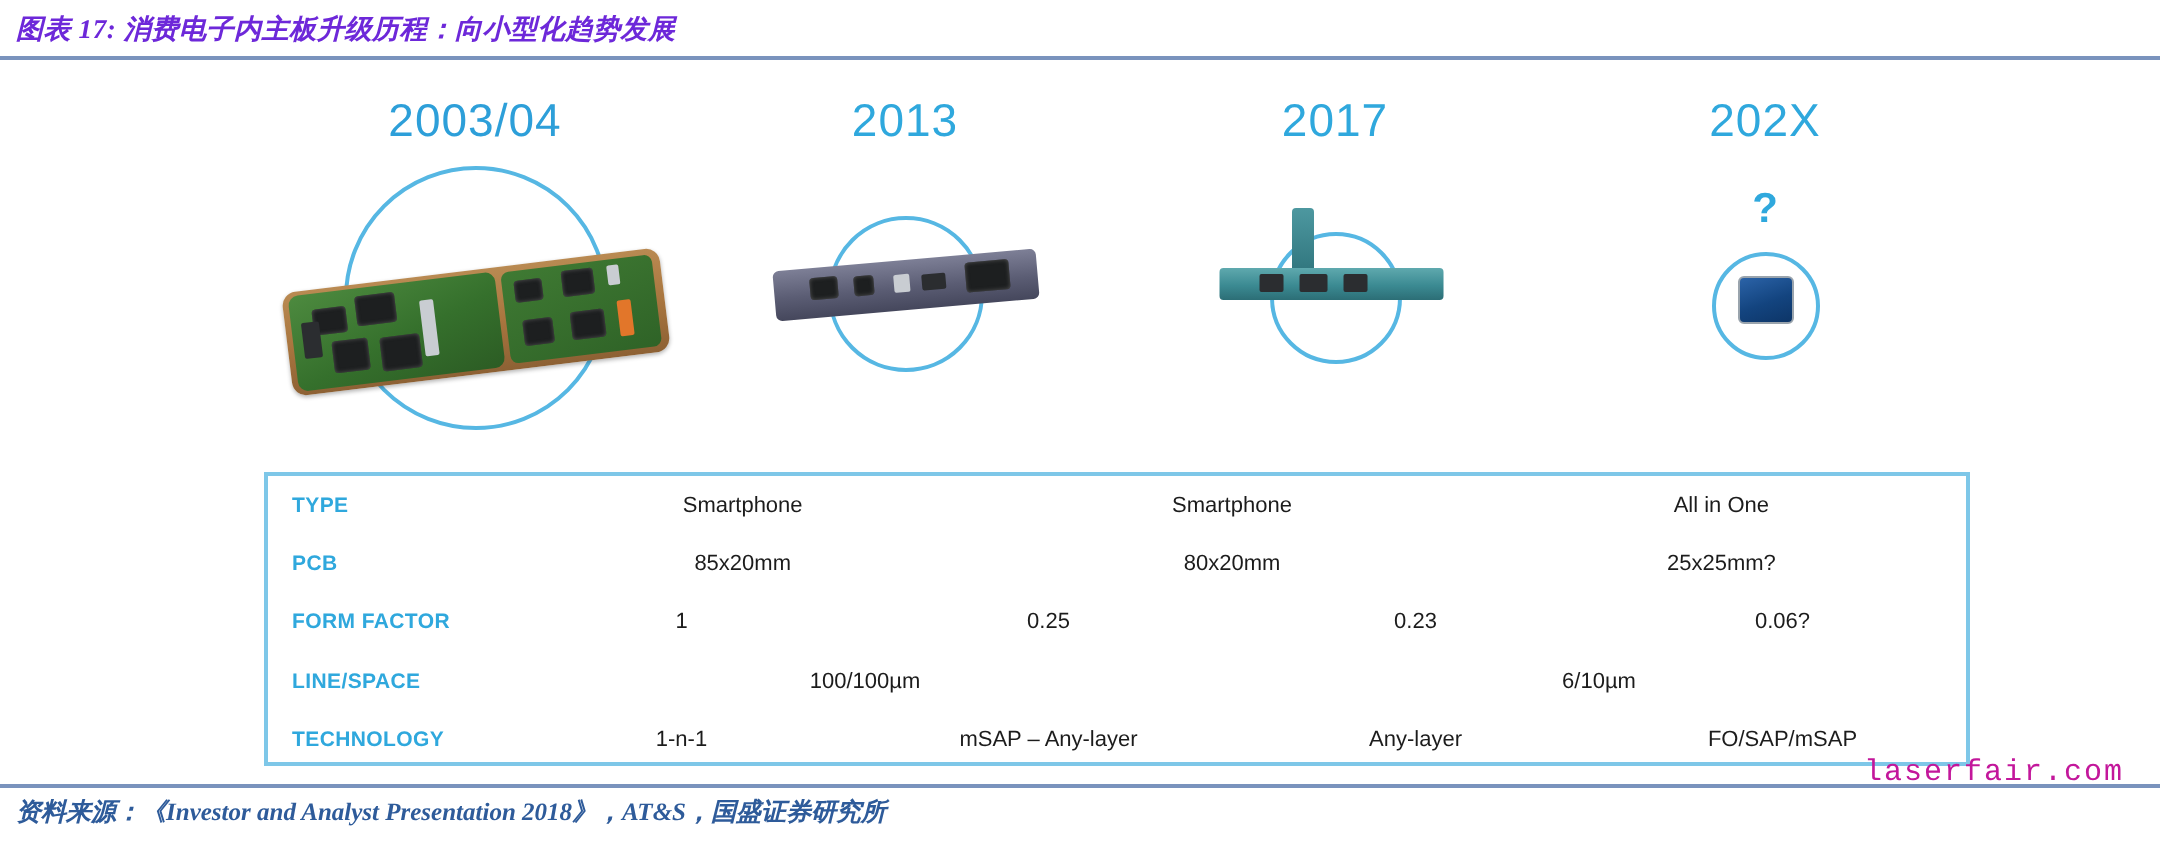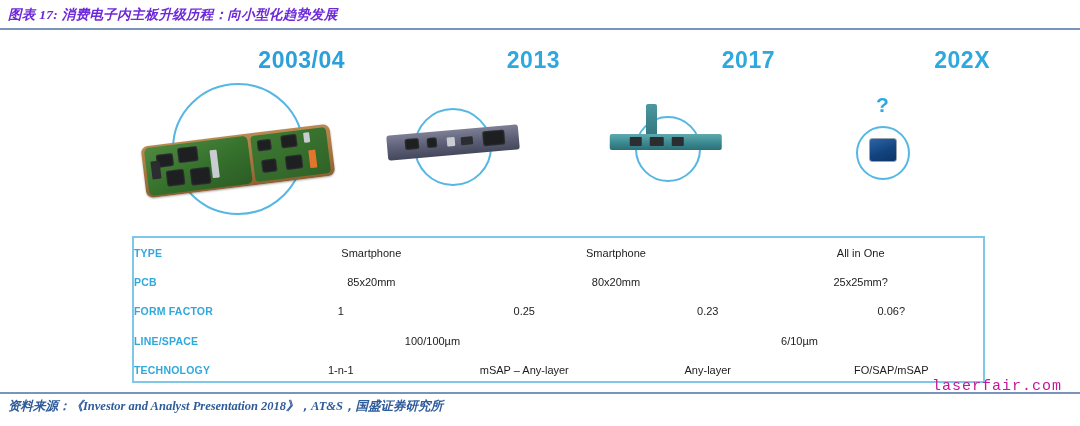--- a/index.html
+++ b/index.html
@@ -23,22 +23,22 @@
     position:absolute;left:0;top:28px;width:1080px;height:2px;
     background:#7a93bd;
   }
 
   
   .years{
     position:absolute;left:130px;top:47px;width:860px;height:30px;
     display:flex;
   }
   .year{
-    flex:1;text-align:right;
-    font-size:23px;font-weight:bold;color:#2fa8dd;
+    flex:1;text-align:center;
+    font-size:23px;font-weight:normal;color:#2fa8dd;
     letter-spacing:.5px;
   }
   .year.first{color:#2d9fd9;}
 
   
   .figures{
     position:absolute;left:130px;top:78px;width:860px;height:150px;
     display:flex;
   }
   .fig-cell{flex:1;position:relative;}
@@ -111,21 +111,21 @@
     border:1px solid #9aa4ad;
   }
 
   
   .table{
     position:absolute;left:132px;top:236px;width:853px;height:147px;
     border:2px solid #7ec7e8;background:#ffffff;box-sizing:border-box;
   }
   .trow{display:flex;height:29.4px;align-items:center;}
   .tlabel{
-    width:115px;padding-left:0;box-sizing:border-box;
+    width:115px;padding-left:12px;box-sizing:border-box;
     font-size:10.5px;font-weight:bold;color:#2fa8dd;letter-spacing:.2px;
   }
   .tcell{
     flex:1;text-align:center;font-size:11px;color:#1c1c1c;
   }
 
   
   .foot-rule{
     position:absolute;left:0;top:392px;width:1080px;height:1.5px;
     background:#7a93bd;

